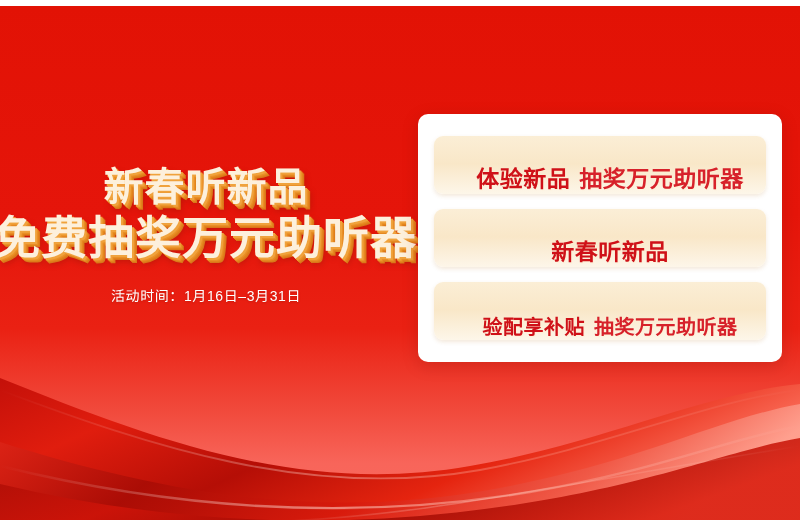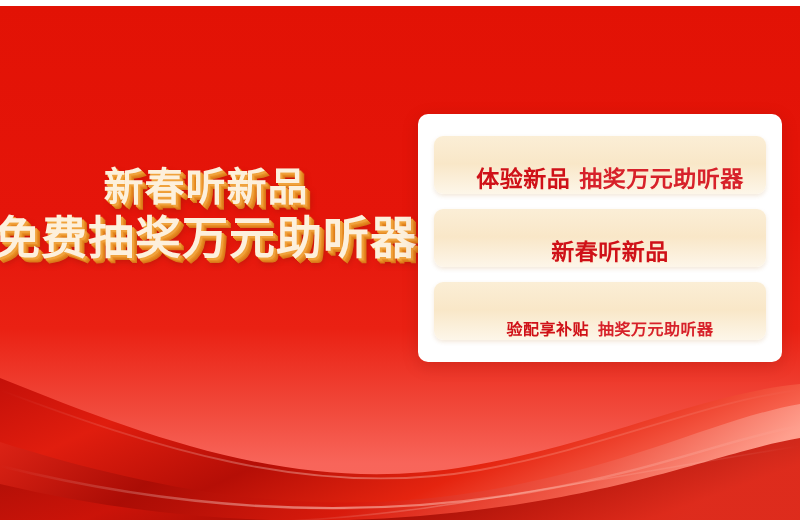--- a/index.html
+++ b/index.html
@@ -114,21 +114,21 @@
   }
   .pill-light {
     font-size:23px;
     font-weight:bold;
     color:#d7212a;
     letter-spacing:.5px;
     margin-left:9px;
     text-shadow:1px 1px 0 rgba(255,240,210,.55);
   }
   .pill-3 .pill-strong,
-  .pill-3 .pill-light { font-size:16px; }
+  .pill-3 .pill-light { font-size:20px; }
 </style>
 </head>
 <body>
 
 <div class="banner">
 
   <div class="waves">
     <svg viewBox="0 0 800 180" preserveAspectRatio="none" xmlns="http://www.w3.org/2000/svg">
       <defs>
         <linearGradient id="gWaveA" x1="0" y1="0" x2="1" y2="0.4">
@@ -167,20 +167,21 @@
 
       <path d="M0,120 C170,162 350,176 530,146 C660,124 730,92 800,80" fill="none" stroke="url(#gHi)" stroke-width="2.4"></path>
       <path d="M0,44 C150,100 310,154 480,124 C610,100 710,54 800,44" fill="none" stroke="url(#gHi)" stroke-width="1.8" opacity=".7"></path>
       <path d="M260,176 C420,172 560,138 800,100" fill="none" stroke="url(#gHi)" stroke-width="1.6" opacity=".6"></path>
     </svg>
   </div>
 
   <div class="headline">
     <div class="hl-line hl-line-1">新春听新品</div>
     <div class="hl-line hl-line-2">免费抽奖万元助听器</div>
+    <div class="hl-date">活动时间：1月16日–3月31日</div>
   </div>
 
   <div class="card">
     <span class="corner corner-tl"></span>
     <span class="corner corner-tr"></span>
     <span class="corner corner-bl"></span>
     <span class="corner corner-br"></span>
 
     <div class="pill pill-1">
       <span class="pill-strong">体验新品</span>

